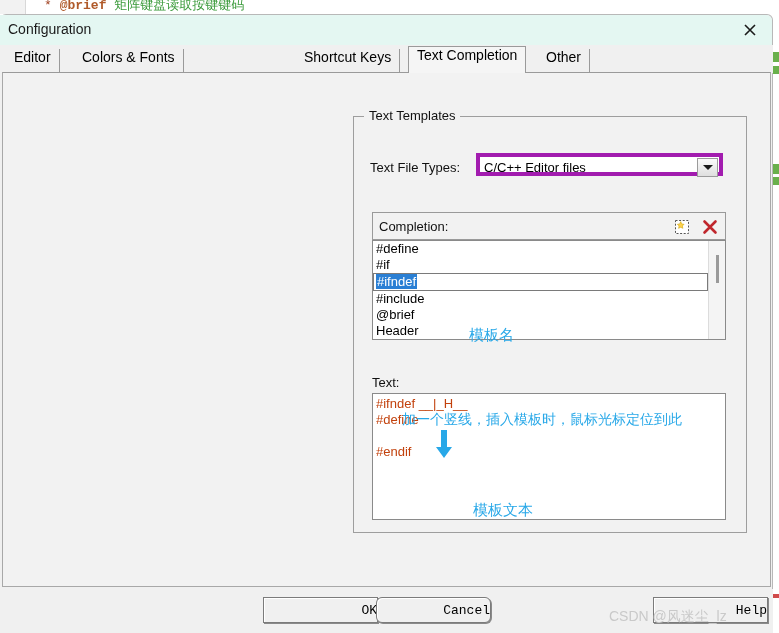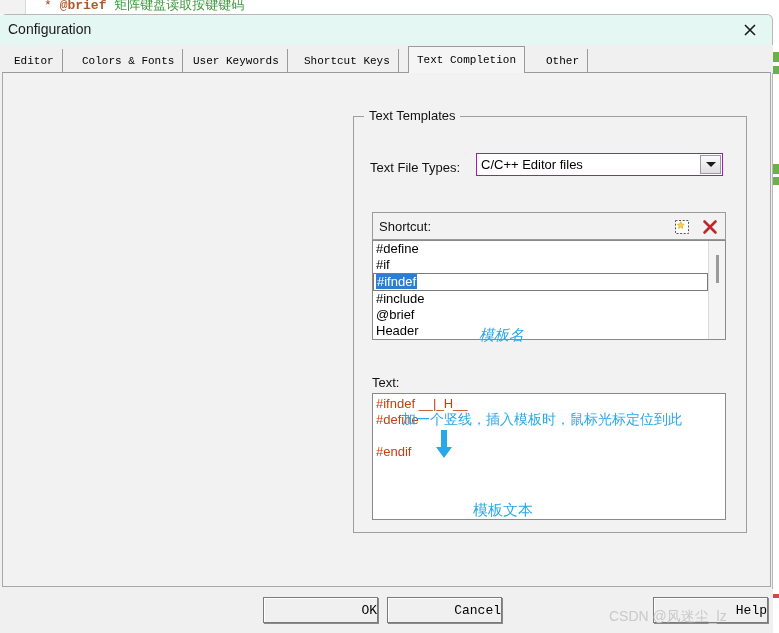--- a/index.html
+++ b/index.html
@@ -72,23 +72,23 @@
 
   
   #tabstrip {
     position: absolute; left: 0; top: 30px; width: 773px; height: 28px;
     background: #f0f0f0;
   }
   .tab {
     position: absolute; top: 4px;
     height: 24px;
     padding: 0 8px;
-    display: flex; align-items: center;
-    font-family: Liberation Mono, monospace;
-    font-size: 11px; color: #000;
+    display: flex; 
+    font-family: Liberation Sans, sans-serif;
+    font-size: 14px; color: #000;
     background: #f0f0f0;
     border-right: 1px solid #9a9a9a;
     white-space: nowrap;
     cursor: pointer;
   }
   .tab.active {
     top: 1px; height: 27px;
     background: #f5f5f5;
     border-left: 1px solid #9a9a9a;
     border-top: 1px solid #9a9a9a;
@@ -123,21 +123,21 @@
     font-size: 13px; color: #111;
     font-family: "Liberation Sans", sans-serif;
   }
 
   
   #filetype-label { left: 16px; top: 43px; }
   #filetype-combo {
     position: absolute; left: 122px; top: 36px;
     width: 247px; height: 23px;
     background: #ffffff;
-    border: 1px solid #a21caf;
+    border: 4px solid #a21caf;
     cursor: pointer;
   }
   #filetype-value {
     position: absolute; left: 4px; top: 3px;
     font-size: 13px; color: #000;
   }
   #filetype-arrow {
     position: absolute; right: 1px; top: 1px;
     width: 21px; height: 19px;
     background: linear-gradient(#fbfbfb, #dfdfdf);
@@ -234,21 +234,21 @@
   }
 
   
   .anno {
     position: absolute;
     color: #28a8e8;
     font-size: 15px;
     white-space: nowrap;
     font-family: "Liberation Sans", sans-serif;
   }
-  #anno-template-name { left: 476px; top: 253px; font-style: italic; }
+  #anno-template-name { left: 466px; top: 253px; }
   #anno-hint-line    { left: 399px; top: 338px; font-size: 14px; }
   #anno-template-text{ left: 470px; top: 428px; }
   #anno-arrow {
     position: absolute; left: 430px; top: 357px;
     width: 22px; height: 30px;
   }
 
   
   #button-row {
     position: absolute; left: 0; top: 574px; width: 773px; height: 45px;
@@ -259,21 +259,21 @@
     height: 26px;
     background: #f0f0f0;
     border: 1px solid #7b7b7b;
     box-shadow: inset 1px 1px 0 #ffffff, 1px 1px 0 #8a8a8a;
     display: flex; align-items: center; justify-content: flex-end;
     font-family: "Liberation Mono", monospace;
     font-size: 13px; color: #000;
     cursor: pointer;
   }
   #btn-ok     { left: 263px; width: 115px; }
-  #btn-cancel { left: 387px; width: 115px; }
+  #btn-cancel { left: 376px; width: 115px; border-radius: 6px; }
   #btn-help   { left: 653px; width: 115px; }
 
   
   #watermark {
     position: absolute; left: 609px; top: 608px;
     font-size: 14px; color: #c9c9c9;
     white-space: nowrap;
     font-family: "Liberation Sans", sans-serif;
   }
 </style>
@@ -308,23 +308,20 @@
     </div>
   </div>
 
   <div id="tabstrip">
     <div class="tab" style="left:6px;">
         <span>Editor</span>
       </div>
     <div class="tab" style="left:74px;">
         <span>Colors &amp; Fonts</span>
       </div>
-    <div class="tab" style="left:185px;">
-        <span>User Keywords</span>
-      </div>
     <div class="tab" style="left:296px;">
         <span>Shortcut Keys</span>
       </div>
     <div class="tab active" style="left:408px;">
         <span>Text Completion</span>
       </div>
     <div class="tab" style="left:538px;">
         <span>Other</span>
       </div>
   </div>
@@ -336,21 +333,21 @@
 
       <div class="lbl" id="filetype-label">Text File Types:</div>
       <div id="filetype-combo">
         <div id="filetype-value">C/C++ Editor files</div>
         <div id="filetype-arrow">
           <div class="caret-down"></div>
         </div>
       </div>
 
       <div id="templates-bar">
-        <div id="templates-label">Shortcut:</div>
+        <div id="templates-label">Completion:</div>
         <div class="tool-btn" id="btn-new-template">
           <svg width="18" height="18" viewBox="0 0 18 18" aria-hidden="true">
             <rect x="2.5" y="2.5" width="13" height="13" fill="#ffffff" stroke="#555" stroke-width="1" stroke-dasharray="2,1.6"></rect>
             <path d="M6 3.5 L7.1 6.0 L9.6 6.4 L7.8 8.2 L8.3 10.8 L6 9.6 L3.7 10.8 L4.2 8.2 L2.4 6.4 L4.9 6.0 Z" transform="translate(2.2,0.4) scale(0.92)" fill="#ffd24d" stroke="#caa000" stroke-width="0.6"></path>
           </svg>
         </div>
         <div class="tool-btn" id="btn-del-template">
           <svg width="18" height="18" viewBox="0 0 18 18" aria-hidden="true">
             <path d="M3.5 3.5 L14.5 14.5 M14.5 3.5 L3.5 14.5" stroke="#c0272d" stroke-width="2.6" fill="none" stroke-linecap="round"></path>
           </svg>

